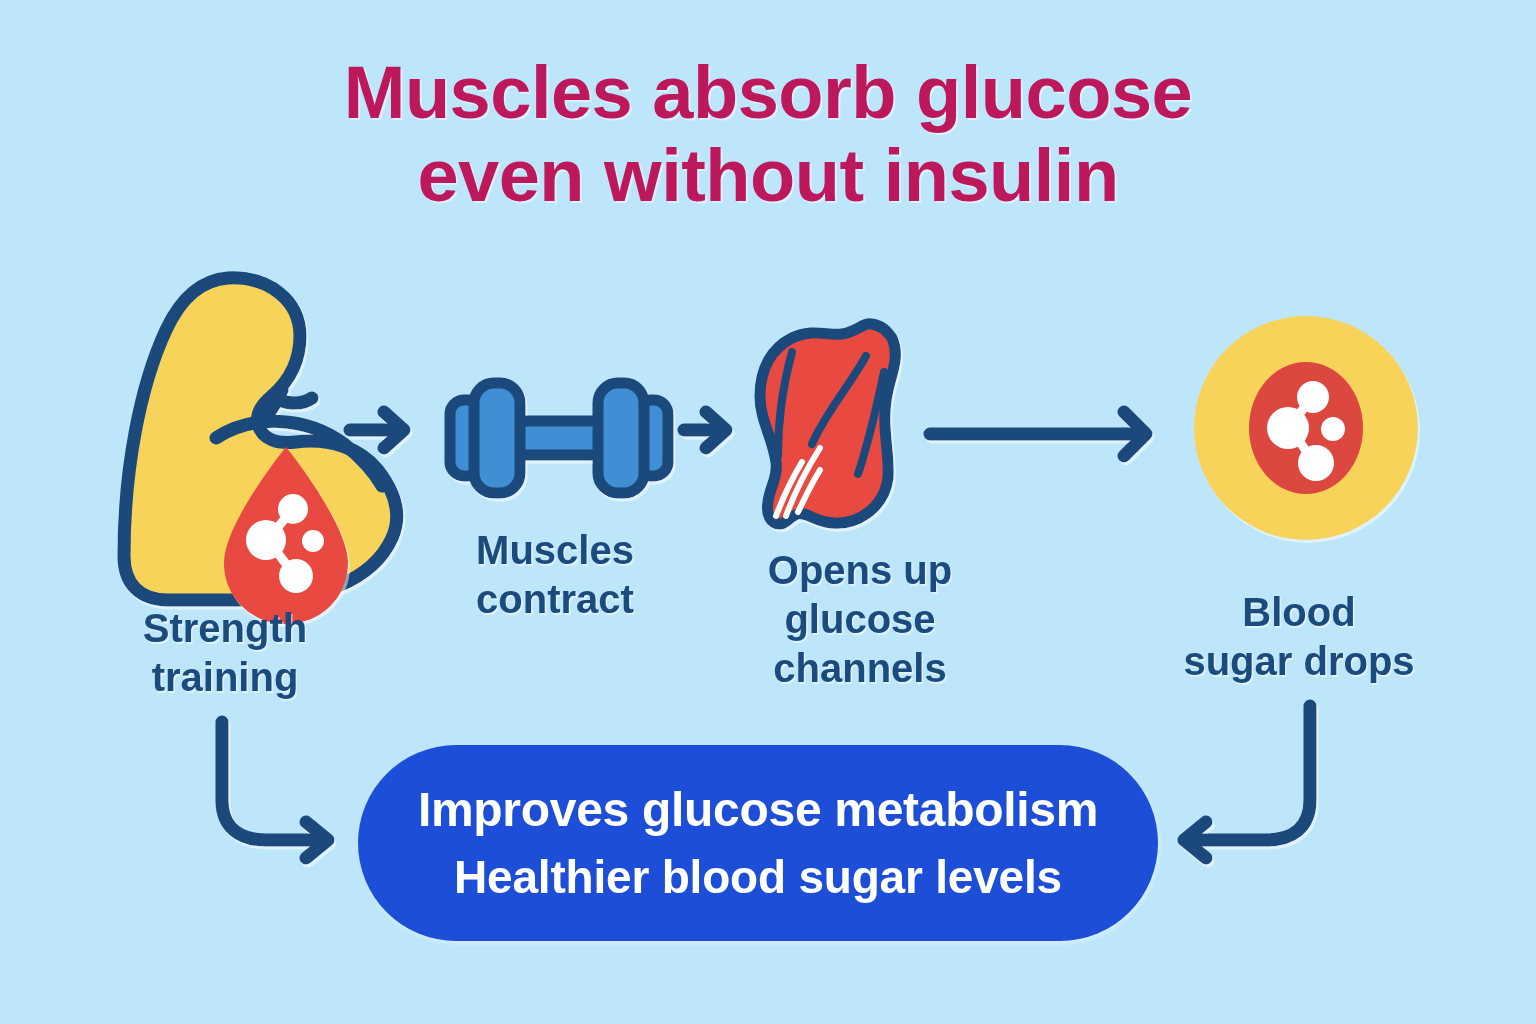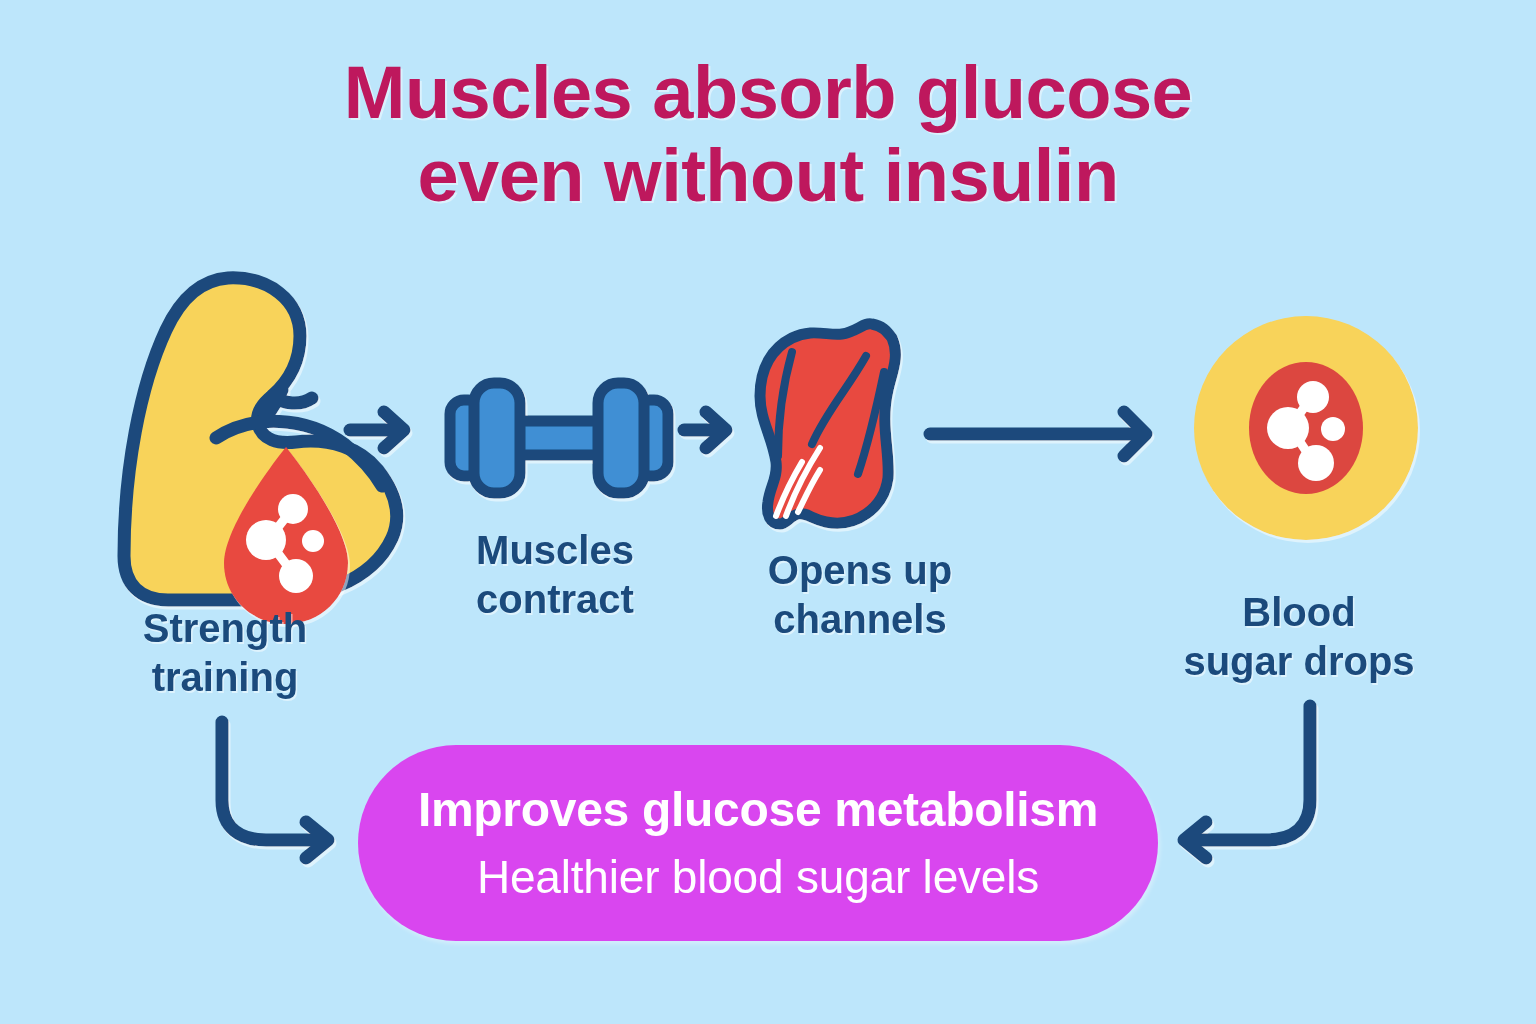--- a/index.html
+++ b/index.html
@@ -53,40 +53,40 @@
   #label-channels { left: 700px; top: 546px; width: 320px; }
   #label-drops    { left: 1124px;top: 576px; width: 350px; margin-top: 12px; }
 
   
   .banner {
     position: absolute;
     left: 358px;
     top: 745px;
     width: 800px;
     height: 196px;
-    background: #d946ef;
+    background: #1d4ed8;
     border-radius: 98px;
     display: flex;
     flex-direction: column;
     align-items: center;
     justify-content: center;
     box-shadow: 2px 3px 4px rgba(255,255,255,0.35);
   }
   .banner-line1 {
     color: #FFFFFF;
     font-size: 48px;
     font-weight: bold;
     line-height: 1.15;
     letter-spacing: -0.3px;
     margin-bottom: 14px;
   }
   .banner-line2 {
     color: #FFFFFF;
     font-size: 46px;
-    font-weight: 400;
+    font-weight: 700;
     line-height: 1.15;
     letter-spacing: -0.2px;
   }
 
   
   .layer {
     position: absolute;
     left: 0; top: 0;
     width: 1536px; height: 1024px;
     pointer-events: none;
@@ -229,20 +229,21 @@
     <span class="line">training</span>
   </div>
 
   <div class="step-label" id="label-contract">
     <span class="line">Muscles</span>
     <span class="line">contract</span>
   </div>
 
   <div class="step-label" id="label-channels">
     <span class="line">Opens up</span>
+    <span class="line">glucose</span>
     <span class="line">channels</span>
   </div>
 
   <div class="step-label" id="label-drops">
     <span class="line">Blood</span>
     <span class="line">sugar drops</span>
   </div>
 
   <div class="banner">
     <div class="banner-line1">Improves glucose metabolism</div>

